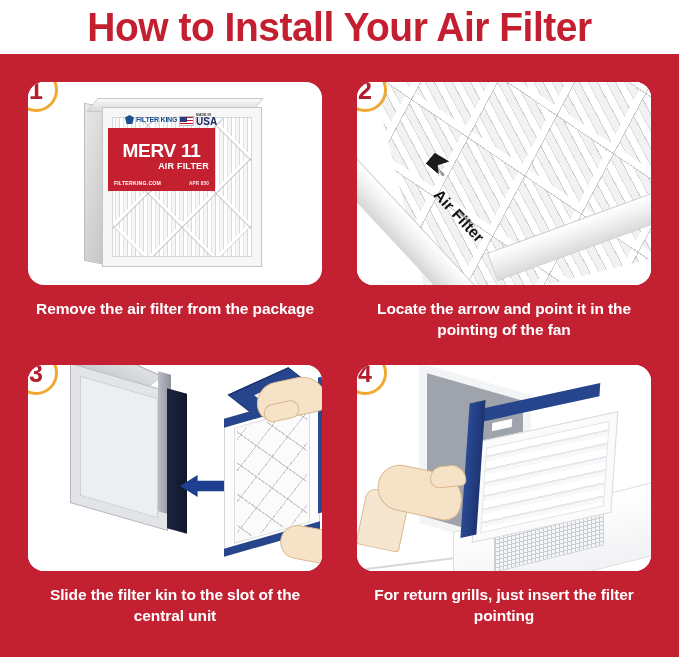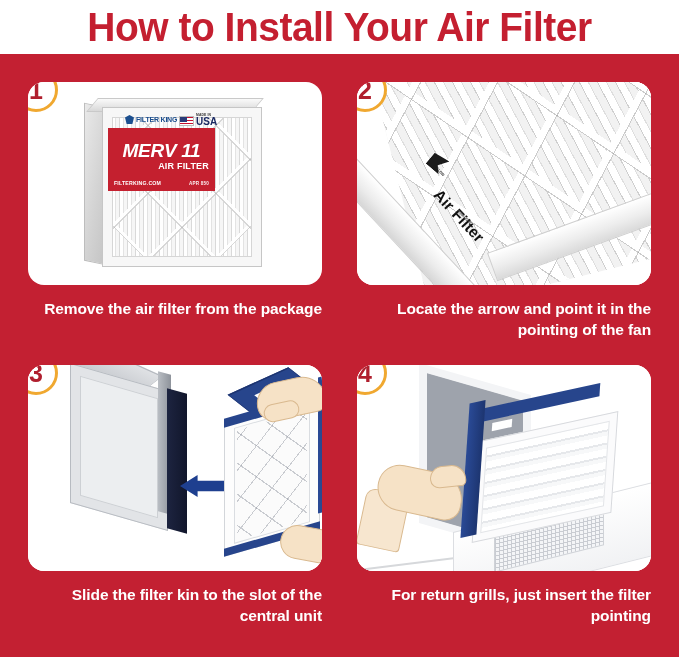--- a/index.html
+++ b/index.html
@@ -72,21 +72,21 @@
     font-family: "Liberation Sans Narrow", "Liberation Sans", sans-serif;
     font-weight: bold;
     font-size: 25px;
     line-height: 25px;
     color: #B01F2E;
   }
 
   .caption {
     width: 294px;
     margin-top: 13px;
-    text-align: right;
+    text-align: center;
     color: #ffffff;
     font-weight: bold;
     font-size: 15.5px;
     line-height: 21px;
     letter-spacing: -0.1px;
   }
   .caption .cl { display: block; }
 
   
   .art { position: absolute; inset: 0; }
@@ -147,21 +147,21 @@
     position: absolute; left: 5px; top: 20px;
     width: 107px; height: 63px;
     background: #C4202F;
     z-index: 3;
     color: #ffffff;
   }
   .fp-merv {
     position: absolute; left: 6px; top: 13px;
     width: 95px; text-align: center;
     font-family: "Liberation Sans Narrow", "Liberation Sans", sans-serif;
-    font-weight: bold; font-style: italic;
+    font-weight: bold; 
     font-size: 19px; line-height: 19px;
     letter-spacing: -0.3px;
   }
   .fp-airfilter {
     position: absolute; left: 6px; top: 33px;
     width: 95px; text-align: right;
     font-weight: bold; font-size: 9px; line-height: 10px;
     letter-spacing: 0.2px;
   }
   .fp-url {

